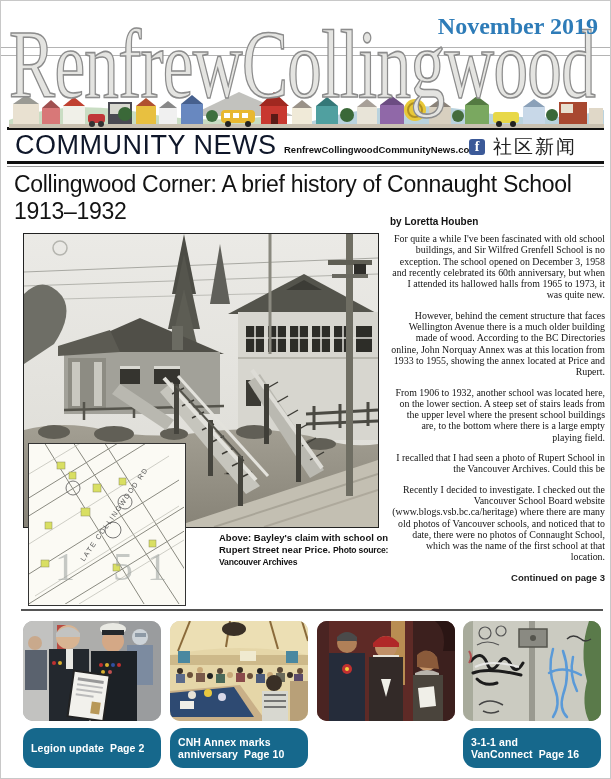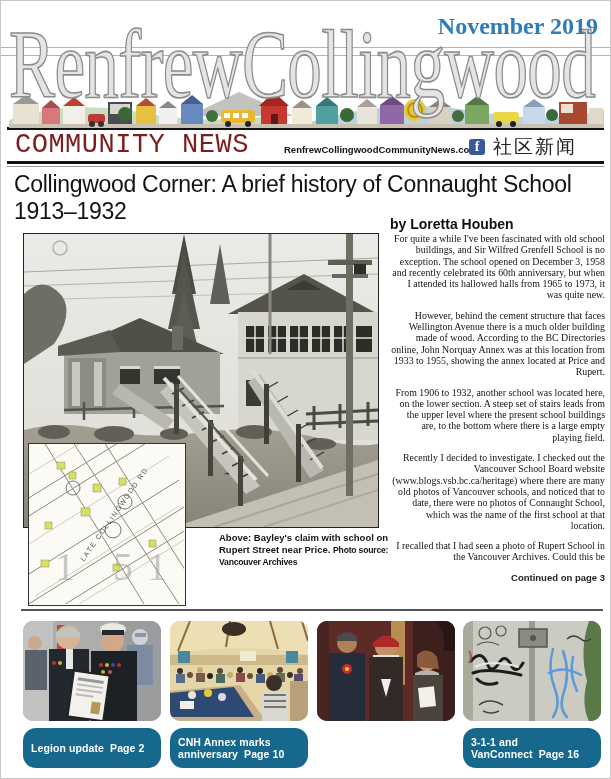--- a/index.html
+++ b/index.html
@@ -11,31 +11,31 @@
   .mast-rule.r1{top:46px}.mast-rule.r2{top:54px}
   .mast-title{position:absolute;left:8px;top:12px;white-space:nowrap;z-index:2;
     font-family:"Liberation Serif",serif;font-size:96px;line-height:100px;font-weight:400;
     color:#e4e4e1;-webkit-text-stroke:1.6px #8c8c8c;text-shadow:0 0 1px #9a9a9a;
     transform:scale(0.72,1.02);transform-origin:0 0;letter-spacing:-1px;}
   .mast-date{position:absolute;right:14px;top:12px;z-index:4;
     font-family:"Liberation Serif",serif;font-weight:700;font-size:24px;color:#2e7cb8;}
   .mast-art{position:absolute;left:8px;top:79px;z-index:1;}
   .rule-black{position:absolute;left:6px;right:6px;height:3px;background:#111;}
   
-  .banner-name{position:absolute;left:14px;top:129px;font-family:Liberation Mono, monospace;
-    font-size:27px;color:#7f1d1d;letter-spacing:.5px;}
+  .banner-name{position:absolute;left:14px;top:129px;font-family:Liberation Sans, sans-serif;
+    font-size:27px;color:#0f172a;letter-spacing:.5px;}
   .banner-site{position:absolute;left:283px;top:143px;font-size:9.5px;font-weight:700;color:#111;}
   .fb{position:absolute;left:468px;top:138px;width:16px;height:16px;background:#3b5998;
     border-radius:3px;color:#fff;font-family:"Liberation Serif",serif;font-weight:700;
     font-size:14px;text-align:center;line-height:16px;}
   .banner-cn{position:absolute;left:492px;top:133px;font-size:19px;color:#222;letter-spacing:2px;}
   
   .headline{position:absolute;left:13px;top:170px;width:575px;font-weight:400;
     font-size:23px;line-height:27px;color:#131313;letter-spacing:-.3px;}
-  .byline{position:absolute;left:389px;top:215px;font-size:14px;font-weight:700;color:#111;}
+  .byline{position:absolute;left:389px;top:215px;font-size:10px;font-weight:700;color:#111;}
   
   .mainphoto{position:absolute;left:22px;top:232px;width:356px;height:295px;
     border:1px solid #222;box-sizing:border-box;background:#e6e5e1;}
   .mapinset{position:absolute;left:27px;top:442px;width:158px;height:163px;
     border:1.5px solid #333;box-sizing:border-box;background:#fbfaf5;z-index:5;}
   .cap{position:absolute;left:190px;width:192px;font-size:9.5px;line-height:11.5px;
     font-weight:700;color:#141414;z-index:6;margin-left:28px;}
   .cap .src{font-size:8.6px;letter-spacing:-.2px;}
   .cap1{top:531px}.cap2{top:566px}
   
@@ -315,22 +315,22 @@
 
   <div class="cap cap1">
     <span>Above: Bayley's claim with school on Rupert Street near Price.</span>
     <span class="src">Photo source: Vancouver Archives</span>
   </div>
 
   <div class="column">
     <p>For quite a while I've been fascinated with old school buildings, and Sir Wilfred Grenfell School is no exception. The school opened on December 3, 1958 and recently celebrated its 60th anniversary, but when I attended its hallowed halls from 1965 to 1973, it was quite new.</p>
     <p>However, behind the cement structure that faces Wellington Avenue there is a much older building made of wood. According to the BC Directories online, John Norquay Annex was at this location from 1933 to 1955, showing the annex located at Price and Rupert.</p>
     <p>From 1906 to 1932, another school was located here, on the lower section. A steep set of stairs leads from the upper level where the present school buildings are, to the bottom where there is a large empty playing field.</p>
+    <p>I recalled that I had seen a photo of Rupert School in the Vancouver Archives. Could this be</p>
     <p>Recently I decided to investigate. I checked out the Vancouver School Board website (www.blogs.vsb.bc.ca/heritage) where there are many old photos of Vancouver schools, and noticed that to date, there were no photos of Connaught School, which was the name of the first school at that location.</p>
-    <p>I recalled that I had seen a photo of Rupert School in the Vancouver Archives. Could this be</p>
     <div class="continued">Continued on page 3</div>
   </div>
 
   <div class="divider"></div>
 
   <div class="thumb t1">
     <svg width="138" height="100" viewBox="0 0 138 100">
       <rect width="138" height="100" fill="#adadab"></rect>
       <rect x="0" y="0" width="30" height="100" fill="#c2c2c0"></rect>
       <rect x="34" y="4" width="9" height="34" fill="#b84a42"></rect>

